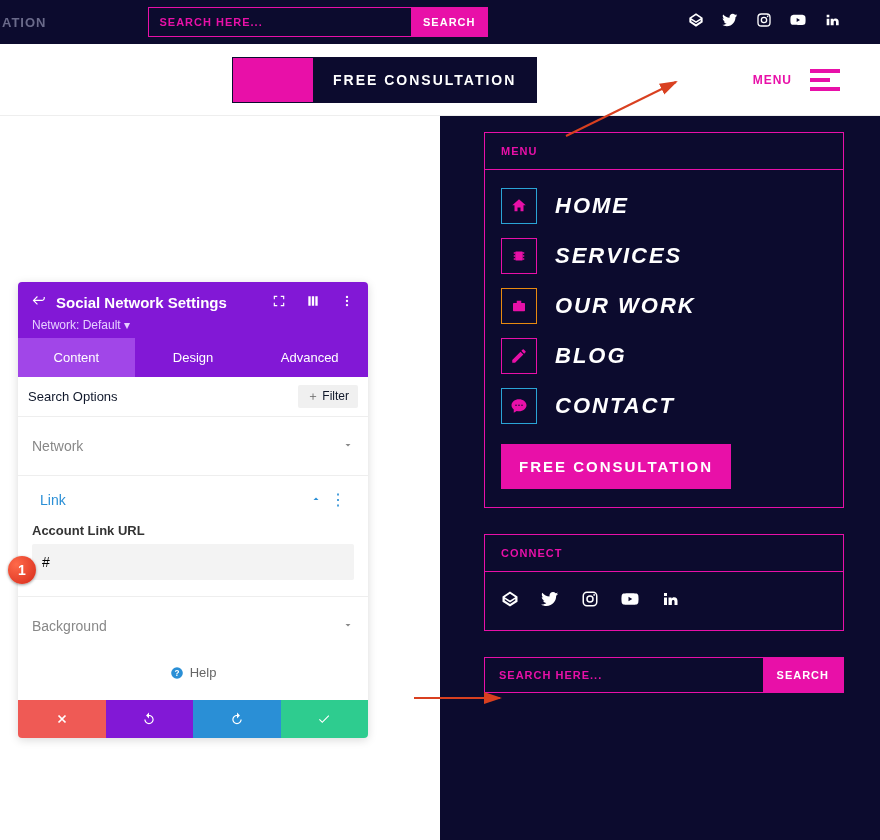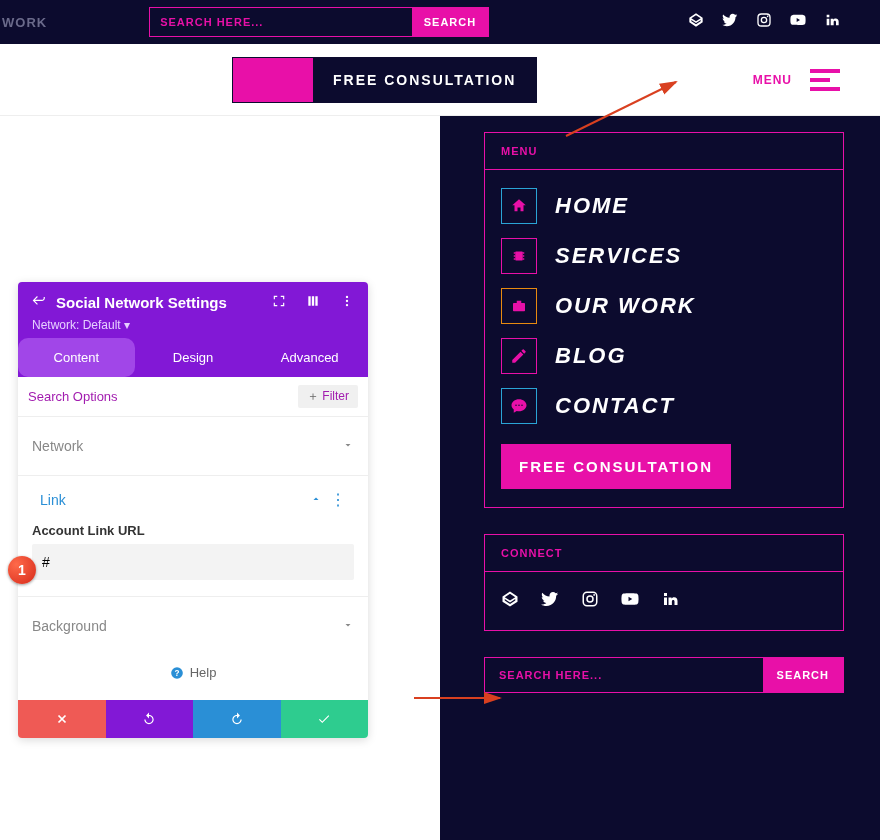--- a/index.html
+++ b/index.html
@@ -65,23 +65,23 @@
   
   .divi { position: absolute; top: 166px; left: 18px; width: 350px; background: #fff; border-radius: 4px; box-shadow: 0 2px 10px rgba(0,0,0,0.15); overflow: visible; }
   .divi-head { background: #8218d6; padding: 12px 14px 6px; color: #fff; border-radius: 4px 4px 0 0; }
   .divi-title-row { display: flex; gap: 10px; }
   .divi-title-row svg { fill: #fff; width: 14px; height: 14px; }
   .divi-title { font-size: 15px; font-weight: 600; flex: 1; }
   .divi-head-icons { display: flex; gap: 20px; }
   .divi-preset { font-size: 12px; margin-top: 6px; color: #e6d0ff; }
   .divi-tabs { display: flex; background: #8218d6; }
   .divi-tab { flex: 1; text-align: center; padding: 12px 0; color: #fff; font-size: 13px; cursor: pointer; }
-  .divi-tab.active { background: #a146e8; border-radius: 10px; }
+  .divi-tab.active { background: #a146e8; }
   .divi-search { display: flex; align-items: center; justify-content: space-between; padding: 8px 10px; background: #fff; font-size: 13px; }
-  .divi-search span:first-child { color: #a21caf; }
+  .divi-search span:first-child { color: #0f172a; }
   .filter-btn { background: #f0f0f0; padding: 3px 9px; border-radius: 2px; color: #666; font-size: 12px; cursor: pointer; }
   .section { padding: 14px 22px; border-top: 1px solid #eee; display: flex; align-items: center; justify-content: space-between; cursor: pointer; }
   .section.lg { padding: 20px 14px; }
   .section .label { color: #888; font-size: 14px; }
   .section.open .label { color: #2a8fd6; font-weight: 500; }
   .chev svg { width: 12px; height: 12px; fill: #888; }
   .section.open .chev svg { fill: #2a8fd6; }
   .section .right-ctl { display: flex; align-items: center; gap: 8px; }
   .dots3 { color: #2a8fd6; font-size: 16px; }
   .link-body { padding: 0 14px 16px; }
@@ -96,21 +96,21 @@
   .ft-pur { background: #8218d6; }
   .ft-blu { background: #2a8fd6; }
   .ft-grn { background: #2ecc8f; }
 
   .badge1 { position: absolute; left: -10px; top: 274px; width: 28px; height: 28px; border-radius: 50%; background: radial-gradient(circle at 30% 30%, #ff6a4a, #d62a1a); color: #fff; font-weight: 700; display: flex; align-items: center; justify-content: center; font-size: 14px; box-shadow: 0 1px 3px rgba(0,0,0,0.4); z-index: 5; }
 </style>
 </head>
 <body>
 
 <div class="topbar">
-  <div class="topleft-text">WORK</div>
+  <div class="topleft-text">ATION</div>
   <div class="search-wrap">
     <input class="search-input" placeholder="SEARCH HERE..." style="">
     <button class="search-btn">SEARCH</button>
   </div>
   <div class="social-top">
     <span><svg viewBox="0 0 24 24">
           <path d="M12 2 22 8.5v7L12 22 2 15.5v-7L12 2zm0 3L5 9.5 12 14l7-4.5L12 5zm-7 7v2l7 4.5 7-4.5v-2l-7 4.5-7-4.5z"></path>
         </svg></span>
     <span><svg viewBox="0 0 24 24">
           <path d="M23 5c-.8.4-1.7.6-2.6.8.9-.6 1.6-1.5 2-2.6-.9.5-1.9.9-2.9 1.1C18.6 3.3 17.4 2.8 16 2.8c-2.6 0-4.7 2.1-4.7 4.7 0 .4 0 .7.1 1.1C7.7 8.4 4.1 6.5 1.7 3.6c-.4.7-.6 1.5-.6 2.4 0 1.6.8 3.1 2.1 3.9-.8 0-1.5-.2-2.2-.6v.1c0 2.3 1.6 4.2 3.8 4.6-.4.1-.8.2-1.2.2-.3 0-.6 0-.9-.1.6 1.9 2.3 3.2 4.4 3.3-1.6 1.3-3.6 2-5.8 2-.4 0-.7 0-1.1-.1 2 1.3 4.4 2 7 2 8.4 0 13-7 13-13v-.6c.9-.6 1.7-1.5 2.3-2.4z"></path>

